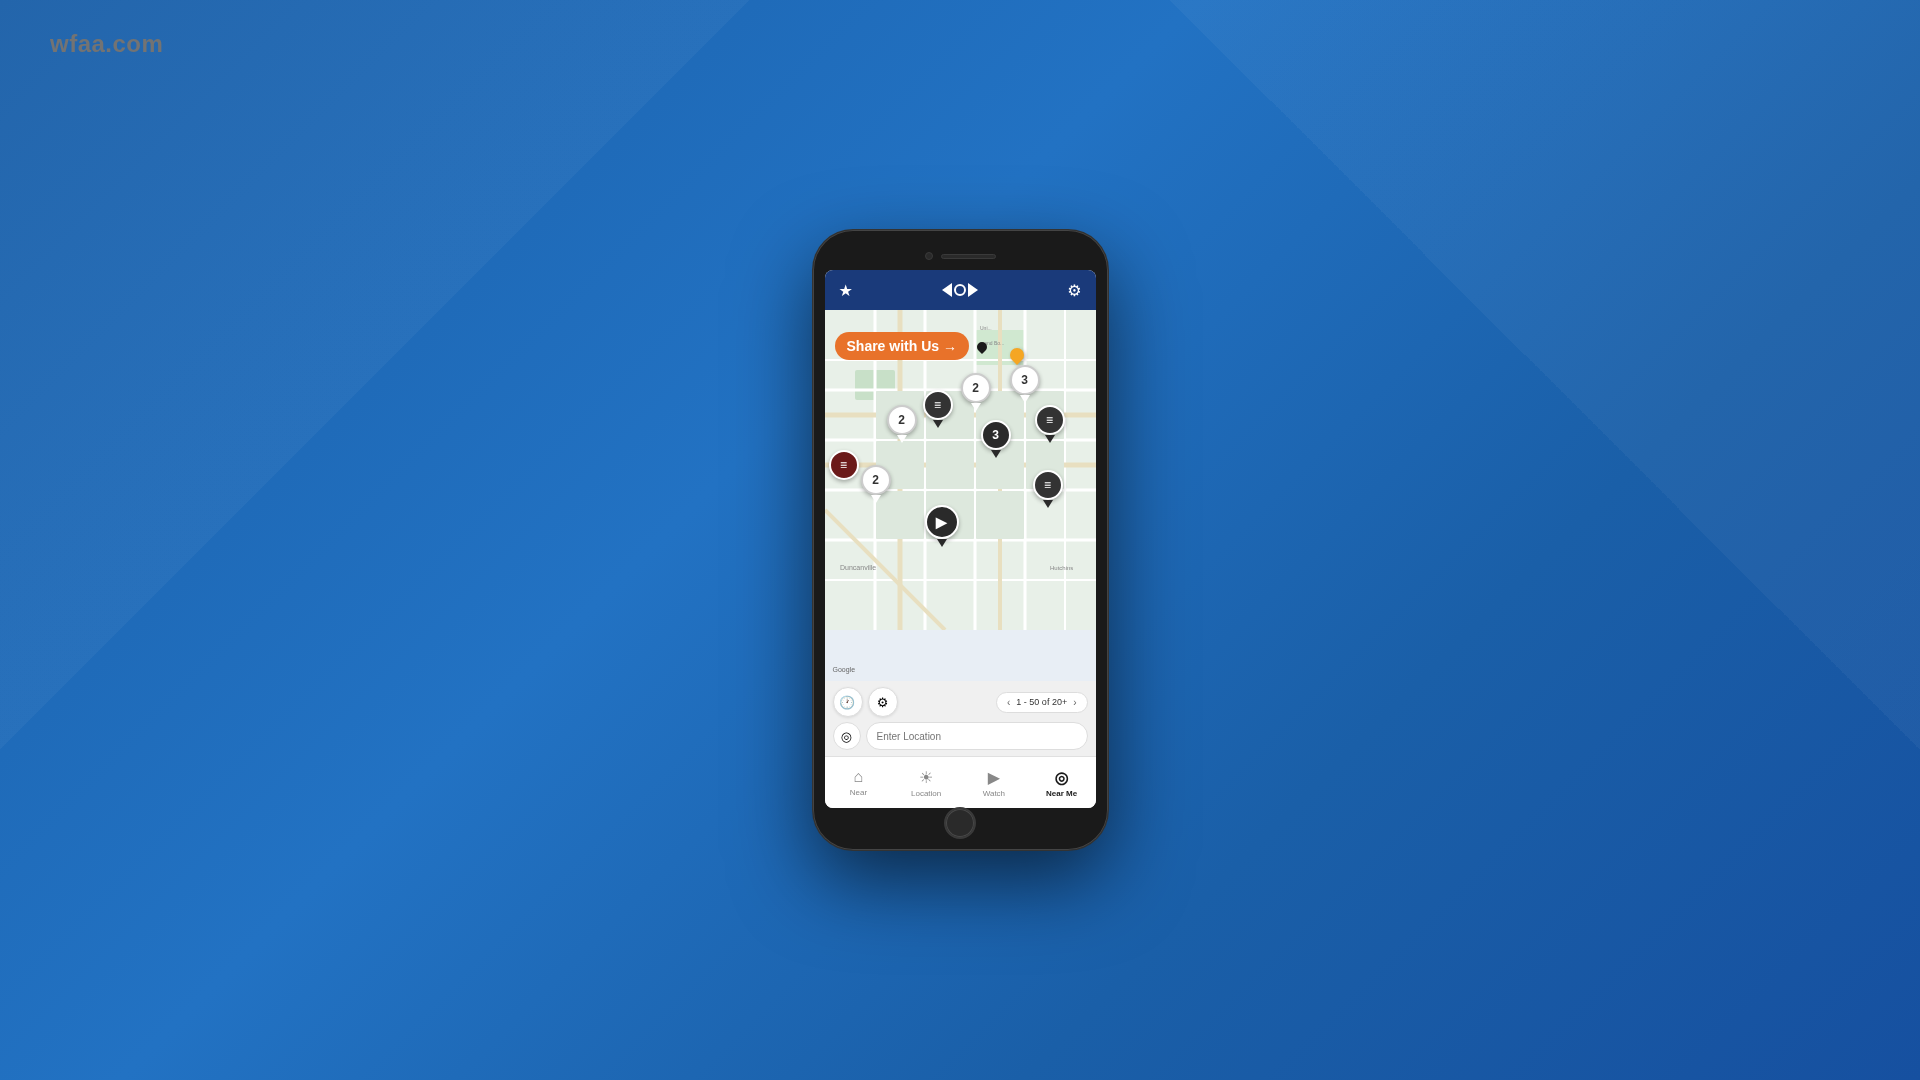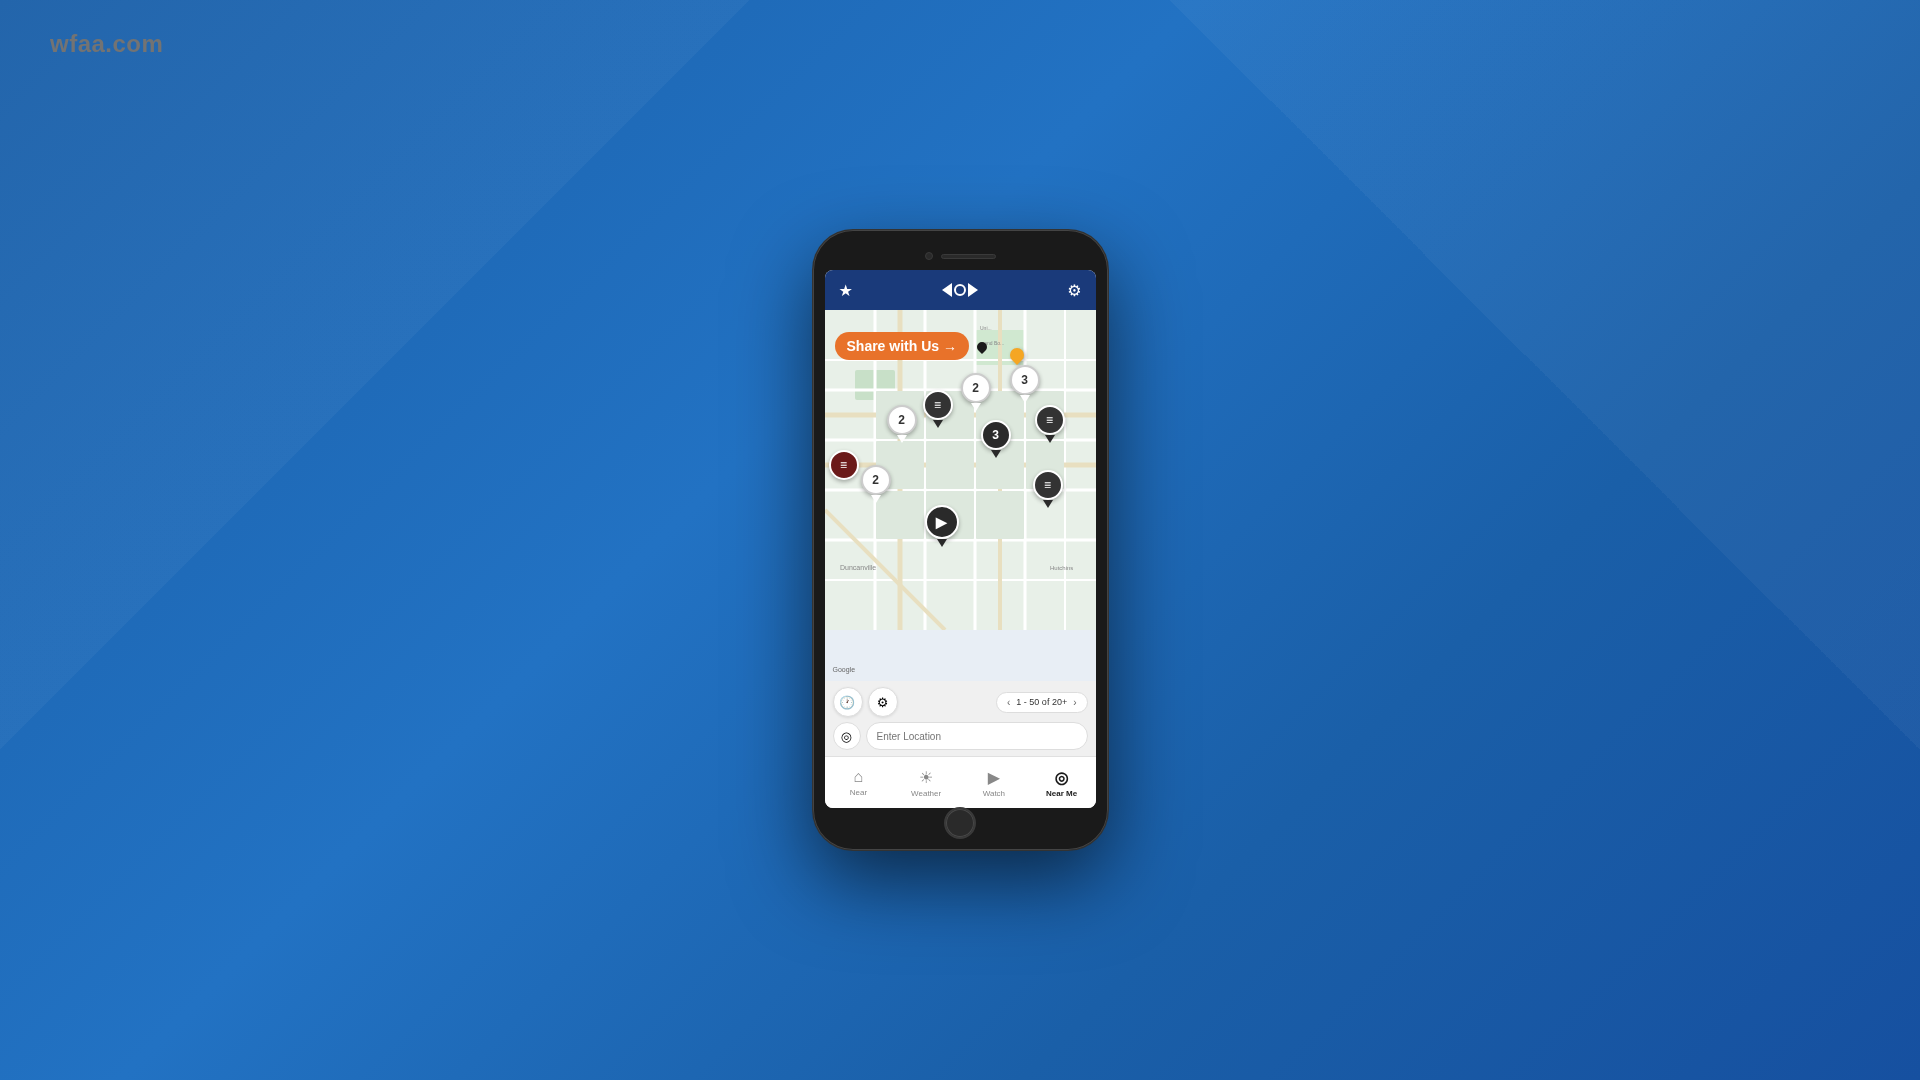--- a/index.html
+++ b/index.html
@@ -494,21 +494,21 @@
       </div>
     </div>
 
     <div class="bottom-nav">
       <div class="nav-item">
         <span class="nav-icon">⌂</span>
         <span>Near</span>
       </div>
       <div class="nav-item">
         <span class="nav-icon">☀</span>
-        <span>Weather</span>
+        <span>Location</span>
       </div>
       <div class="nav-item">
         <span class="nav-icon">▶</span>
         <span>Watch</span>
       </div>
       <div class="nav-item active">
         <span class="nav-icon">◎</span>
         <span>Near Me</span>
       </div>
     </div>

